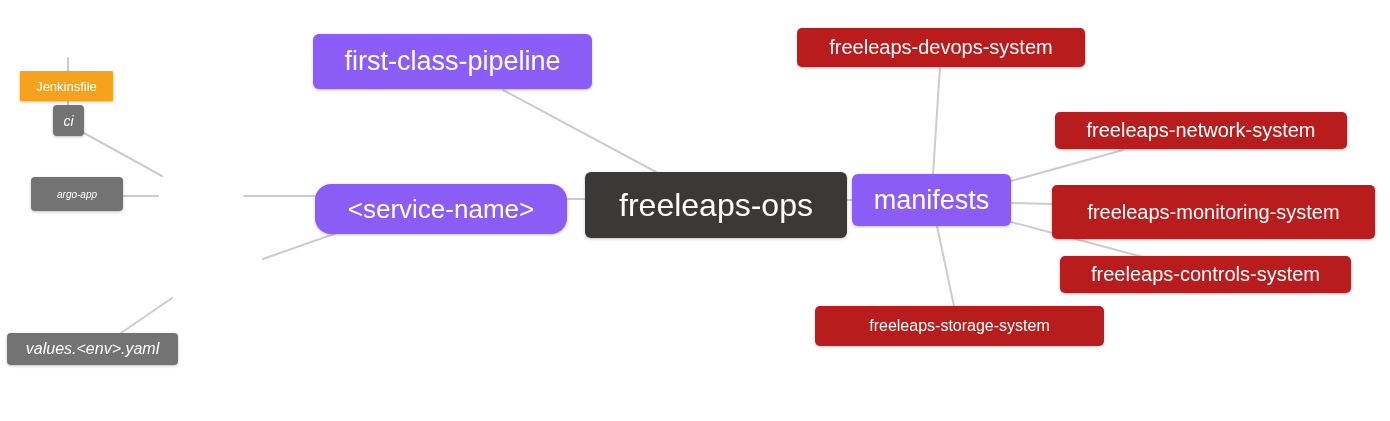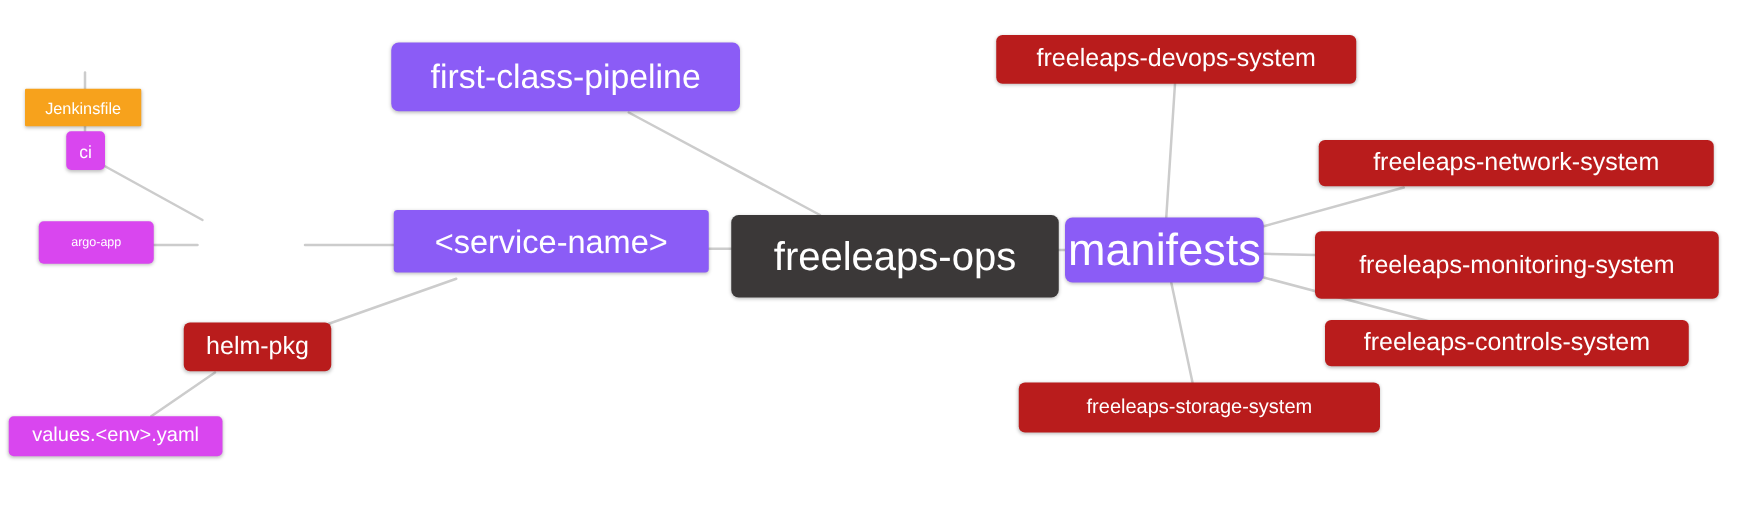--- a/index.html
+++ b/index.html
@@ -30,33 +30,33 @@
     color: #ffffff;
     border-radius: 5px;
     white-space: nowrap;
     box-shadow: 0 1px 3px rgba(0,0,0,0.25);
     cursor: pointer;
     user-select: none;
   }
   .c-blue   { background: #8b5cf6; }
   .c-green  { background: #b91c1c; }
   .c-orange { background: #f7a21c; }
-  .c-red    { background: #d946ef; }
+  .c-red    { background: #737373; font-style: italic; }
   .c-dark   { background: #3b3838; }
 
   #n-jenkinsfile          { left: 20px;   top: 28px;  width: 93px;  height: 30px; font-size: 13px; border-radius: 1px; margin-top: 43px; }
   #n-ci                   { left: 53px;   top: 105px; width: 31px;  height: 31px; font-size: 14px; border-radius: 4px; }
   #n-argo-app             { left: 31px;   top: 177px; width: 92px;  height: 34px; font-size: 10px; border-radius: 4px; }
   #n-env                  { left: 158px;  top: 175px; width: 86px;  height: 37px; font-size: 19px; }
   #n-first-class-pipeline { left: 313px;  top: 34px;  width: 279px; height: 55px; font-size: 27px; border-radius: 6px; }
-  #n-service-name         { left: 315px;  top: 168px; width: 252px; height: 50px; font-size: 26px; border-radius: 3px; }
+  #n-service-name         { left: 315px;  top: 184px; width: 252px; height: 50px; font-size: 26px; border-radius: 16px; }
   #n-freeleaps-ops        { left: 585px;  top: 172px; width: 262px; height: 66px; font-size: 32px; border-radius: 6px; }
-  #n-manifests            { left: 852px;  top: 174px; width: 159px; height: 52px; font-size: 36px; border-radius: 6px; }
+  #n-manifests            { left: 852px;  top: 174px; width: 159px; height: 52px; font-size: 27px; border-radius: 6px; }
   #n-devops-system        { left: 797px;  top: 28px;  width: 288px; height: 39px; font-size: 20px; }
-  #n-network-system       { left: 1055px; top: 112px; width: 316px; height: 37px; font-size: 20px; }
+  #n-network-system       { left: 1055px; top: 112px; width: 292px; height: 37px; font-size: 20px; }
   #n-monitoring-system    { left: 1052px; top: 185px; width: 323px; height: 54px; font-size: 20px; }
   #n-controls-system      { left: 1060px; top: 256px; width: 291px; height: 37px; font-size: 20px; }
   #n-storage-system       { left: 815px;  top: 306px; width: 289px; height: 40px; font-size: 16px; }
   #n-helm-pkg             { left: 147px;  top: 258px; width: 118px; height: 39px; font-size: 20px; }
   #n-values-env-yaml      { left: 7px;    top: 333px; width: 171px; height: 32px; font-size: 16px; border-radius: 4px; text-align: right; }
 </style>
 </head>
 <body>
 
 <div class="canvas">
@@ -96,17 +96,16 @@
   <div class="node c-green" id="n-devops-system">freeleaps-devops-system</div>
 
   <div class="node c-green" id="n-network-system">freeleaps-network-system</div>
 
   <div class="node c-green" id="n-monitoring-system">freeleaps-monitoring-system</div>
 
   <div class="node c-green" id="n-controls-system">freeleaps-controls-system</div>
 
   <div class="node c-green" id="n-storage-system">freeleaps-storage-system</div>
 
-  <div class="node c-green" id="n-helm-pkg">helm-pkg</div>
 
   <div class="node c-red" id="n-values-env-yaml">values.&lt;env&gt;.yaml</div>
 
 </div>
 
 </body></html>

